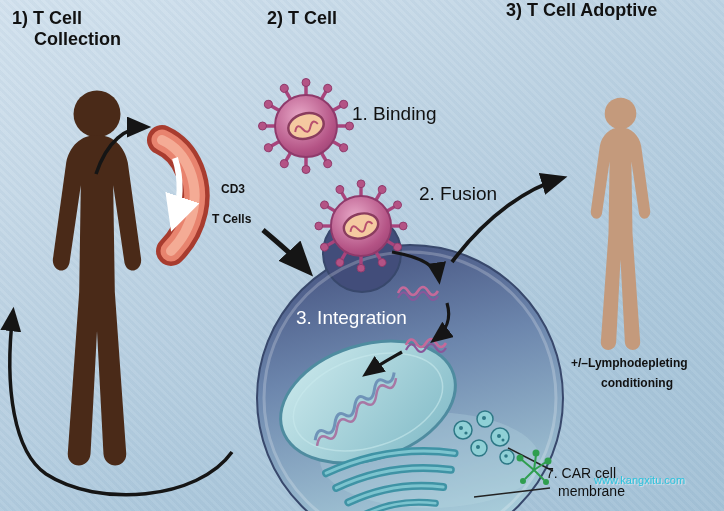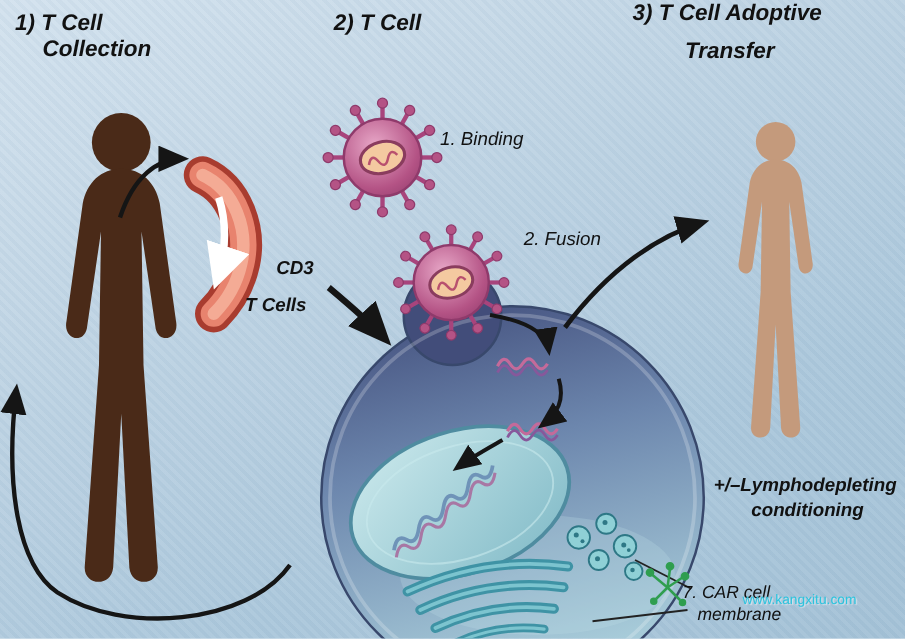--- a/index.html
+++ b/index.html
@@ -7,24 +7,24 @@
   .stage{
     position:relative;width:724px;height:511px;overflow:hidden;
     background:linear-gradient(155deg,#d3e2ee 0%,#bfd4e4 35%,#abc7db 70%,#a3c1d6 100%);
   }
   .stage::before{
     content:"";position:absolute;inset:0;
     background:repeating-linear-gradient(45deg,rgba(255,255,255,0.05) 0 3px,rgba(120,150,175,0.05) 3px 6px);
     pointer-events:none;
   }
   svg{position:absolute;left:0;top:0;}
-  .lbl{position:absolute;color:#111;white-space:nowrap;font-style:italic;}
+  .lbl{position:absolute;color:#111;white-space:nowrap;}
   .heading{font-size:18px;font-weight:bold;}
-  .step-label{font-size:15px;}
-  .bold-label{font-size:15px;font-weight:bold;margin-top:24px;}
+  .step-label{font-size:19px;}
+  .bold-label{font-size:12px;font-weight:bold;}
   .small-label{font-size:14px;}
   .white{color:#fff;}
   .watermark-brand{
     position:absolute;left:598px;top:440px;
     font-size:26px;font-weight:bold;color:#2bc4de;letter-spacing:3px;
     text-shadow:1px 1px 1px rgba(255,255,255,0.7);
   }
   .watermark-url{
     position:absolute;left:594px;top:474px;
     font-size:11px;color:#2bc4de;
@@ -193,26 +193,26 @@
         <circle cx="-11" cy="11" r="2"></circle>
       <line x1="0" y1="0" x2="10" y2="10"></line>
         <circle cx="12" cy="12" r="2"></circle>
     </g>
   </svg>
 
   <div class="lbl heading" style="left:12px;top:8px">1) T Cell</div>
   <div class="lbl heading" style="left:34px;top:29px">Collection</div>
   <div class="lbl heading" style="left:267px;top:8px">2) T Cell</div>
   <div class="lbl heading" style="left:506px;top:0">3) T Cell Adoptive</div>
-  <div class="lbl heading" style="left:548px;top:30px">Transfer</div>
 
   <div class="lbl step-label" style="left:352px;top:103px">1. Binding</div>
   <div class="lbl step-label" style="left:419px;top:183px">2. Fusion</div>
+  <div class="lbl step-label white" style="left:296px;top:307px">3. Integration</div>
   <div class="lbl bold-label" style="left:221px;top:182px">CD3</div>
-  <div class="lbl bold-label" style="left:196px;top:212px">T Cells</div>
+  <div class="lbl bold-label" style="left:212px;top:212px">T Cells</div>
   <div class="lbl small-label" style="left:546px;top:465px">7. CAR cell</div>
   <div class="lbl small-label" style="left:558px;top:483px">membrane</div>
   <div class="lbl bold-label" style="left:571px;top:356px">+/–Lymphodepleting</div>
   <div class="lbl bold-label" style="left:601px;top:376px">conditioning</div>
 
   <div class="watermark-url">www.kangxitu.com</div>
 
 </div>
 
 </body></html>

